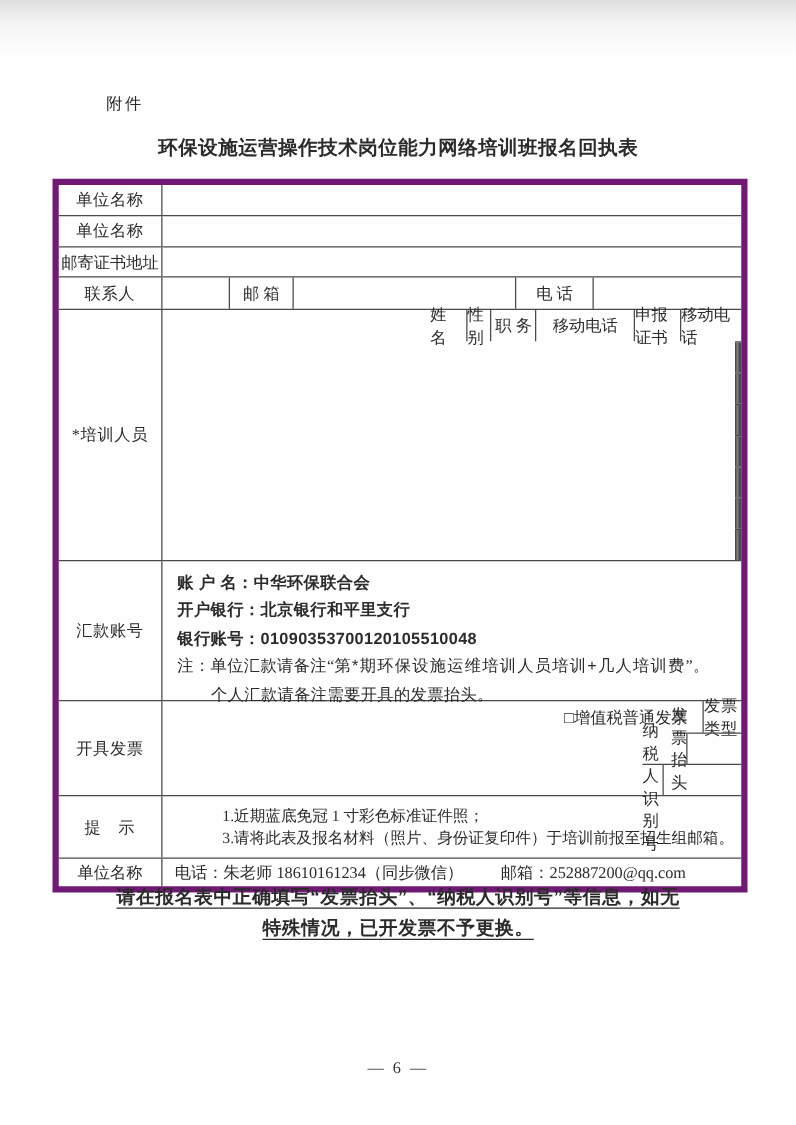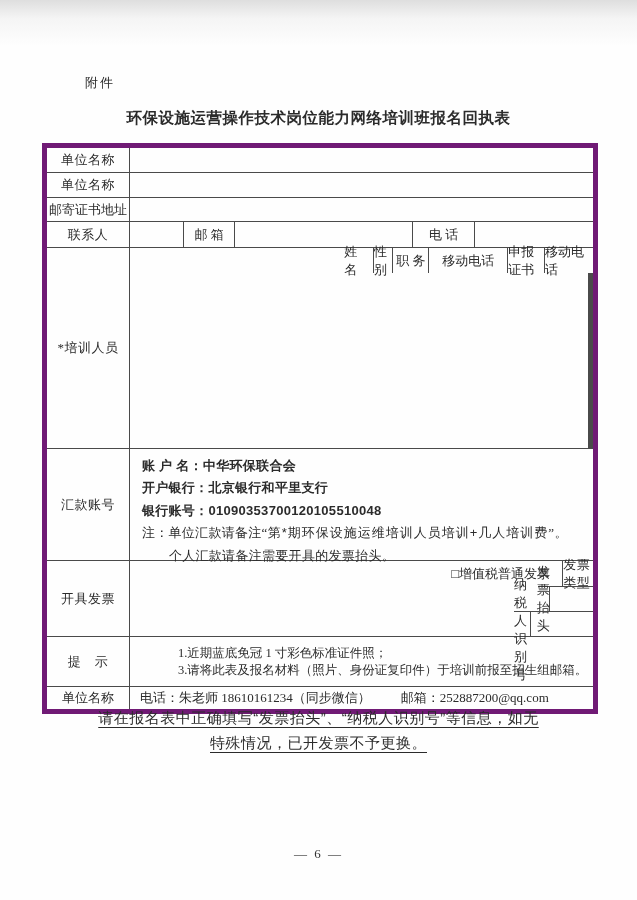--- a/index.html
+++ b/index.html
@@ -75,21 +75,21 @@
   
   .tips-content { flex: 1; border-left: 1px solid #4a4a4a; padding: 2px 4px 2px 8px; display: flex; flex-direction: column; justify-content: center; }
   .tips-line { font-size: 12.5px; line-height: 16.5px; margin-left: 40px; }
 
   
   .regc-content { flex: 1; border-left: 1px solid #4a4a4a; padding-left: 10px; display: flex; align-items: center; gap: 30px; }
 
   .footer-note {
     position: absolute; left: 0; top: 705px; width: 100%;
     text-align: center;
-    font-weight: 400; font-family: "Liberation Sans", "DejaVu Sans", sans-serif;
+    font-weight: 700; font-family: "Liberation Sans", "DejaVu Sans", sans-serif;
     font-size: 15px; line-height: 25px; letter-spacing: 0.5px;
   }
   .footer-note .u { text-decoration: underline; text-underline-offset: 4px; text-decoration-thickness: 1.2px; }
 
   .page-number {
     position: absolute; left: 0; top: 846px; width: 100%;
     text-align: center; font-size: 13px; letter-spacing: 2px; color: #333;
   }
 </style>
 </head>

